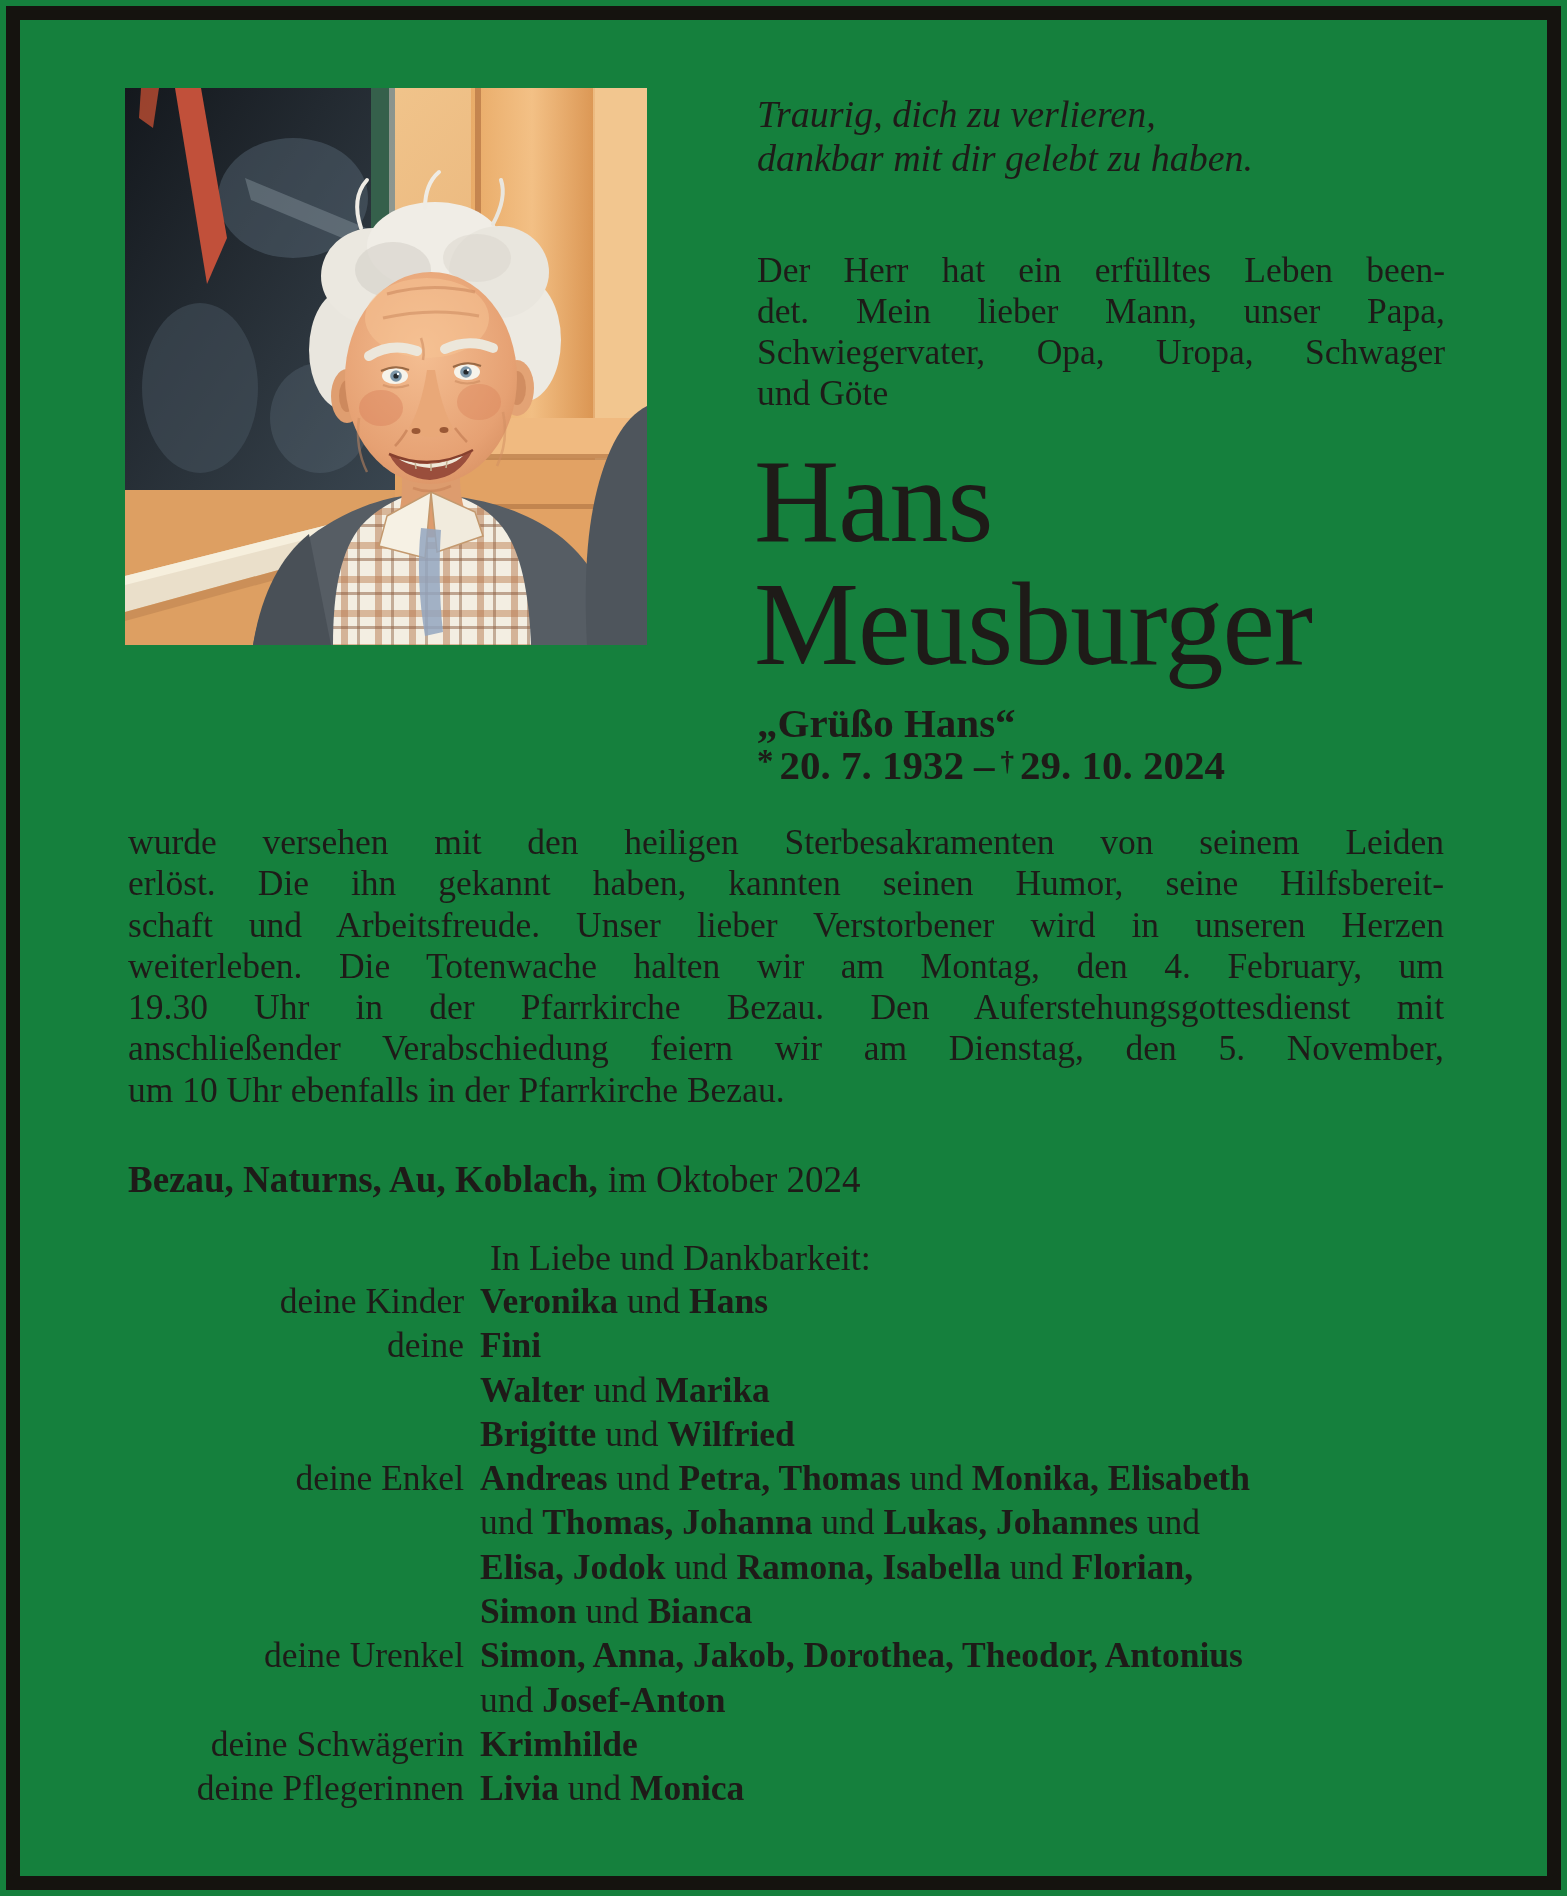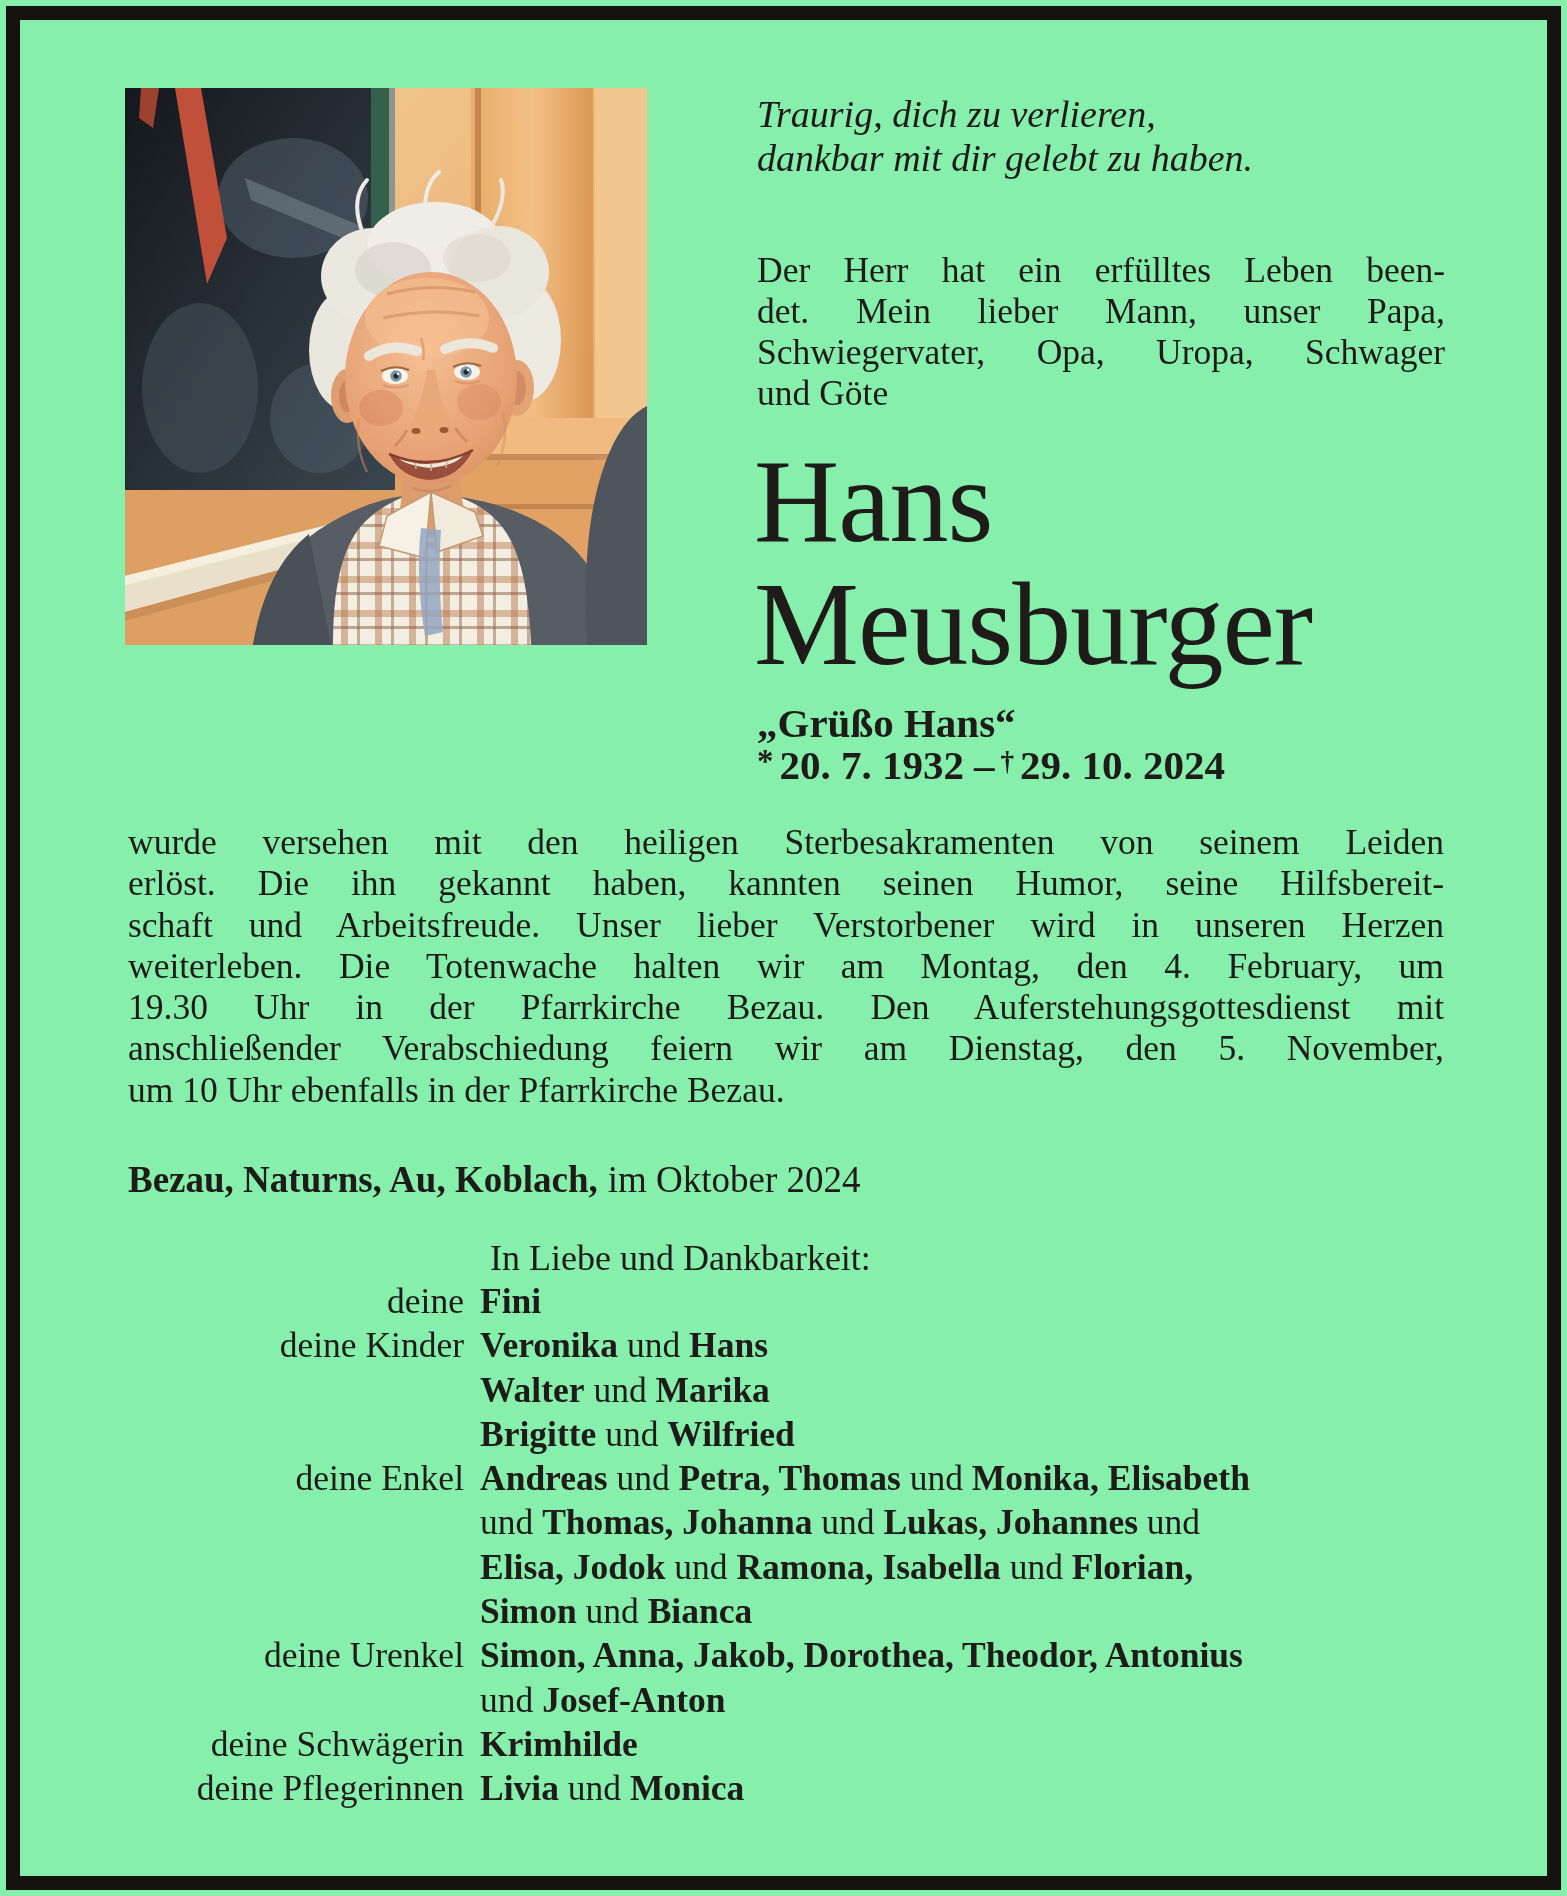--- a/index.html
+++ b/index.html
@@ -1,16 +1,16 @@
 <!DOCTYPE html>
 <html><head>
 <meta charset="utf-8">
 <style>
   html,body{margin:0;padding:0;background:#ffffff;}
-  .sheet{position:relative;width:1567px;height:1896px;background:#86efac;overflow:hidden;
+  .sheet{position:relative;width:1567px;height:1896px;background:#15803d;overflow:hidden;
          font-family:"Liberation Serif",serif;color:#1e1b18;}
   .frame{position:absolute;left:6px;top:6px;right:6px;bottom:6px;border:14px solid #15130f;pointer-events:none;}
   .photo{position:absolute;left:125px;top:88px;width:522px;height:557px;overflow:hidden;}
   .photo svg{display:block;width:100%;height:100%;}
 
   .quote{position:absolute;left:757px;top:92px;width:700px;
          font-style:italic;font-size:38px;line-height:44px;}
   .intro{position:absolute;left:757px;top:250px;width:688px;
          font-size:35.5px;line-height:41px;}
   .justify .ln{text-align:justify;text-align-last:justify;}
@@ -196,28 +196,28 @@
       <div class="ln">anschließender Verabschiedung feiern wir am Dienstag, den 5. November,</div>
       <div class="ln">um 10 Uhr ebenfalls in der Pfarrkirche Bezau.</div>
     </div>
 
   <div class="closing"><span class="loc">Bezau, Naturns, Au, Koblach,</span><span>im Oktober 2024</span></div>
 
   <div class="salut">In Liebe und Dankbarkeit:</div>
 
   <div class="family">
       <div class="fam-row">
+        <div class="fam-role">deine Kinder</div>
+        <div class="fam-names"><b>Veronika</b> und <b>Hans</b></div>
+      </div>
+      <div class="fam-row">
         <div class="fam-role">deine</div>
         <div class="fam-names"><b>Fini</b></div>
       </div>
       <div class="fam-row">
-        <div class="fam-role">deine Kinder</div>
-        <div class="fam-names"><b>Veronika</b> und <b>Hans</b></div>
-      </div>
-      <div class="fam-row">
         <div class="fam-role"></div>
         <div class="fam-names"><b>Walter</b> und <b>Marika</b></div>
       </div>
       <div class="fam-row">
         <div class="fam-role"></div>
         <div class="fam-names"><b>Brigitte</b> und <b>Wilfried</b></div>
       </div>
       <div class="fam-row">
         <div class="fam-role">deine Enkel</div>
         <div class="fam-names"><b>Andreas</b> und <b>Petra, Thomas</b> und <b>Monika, Elisabeth</b></div>

